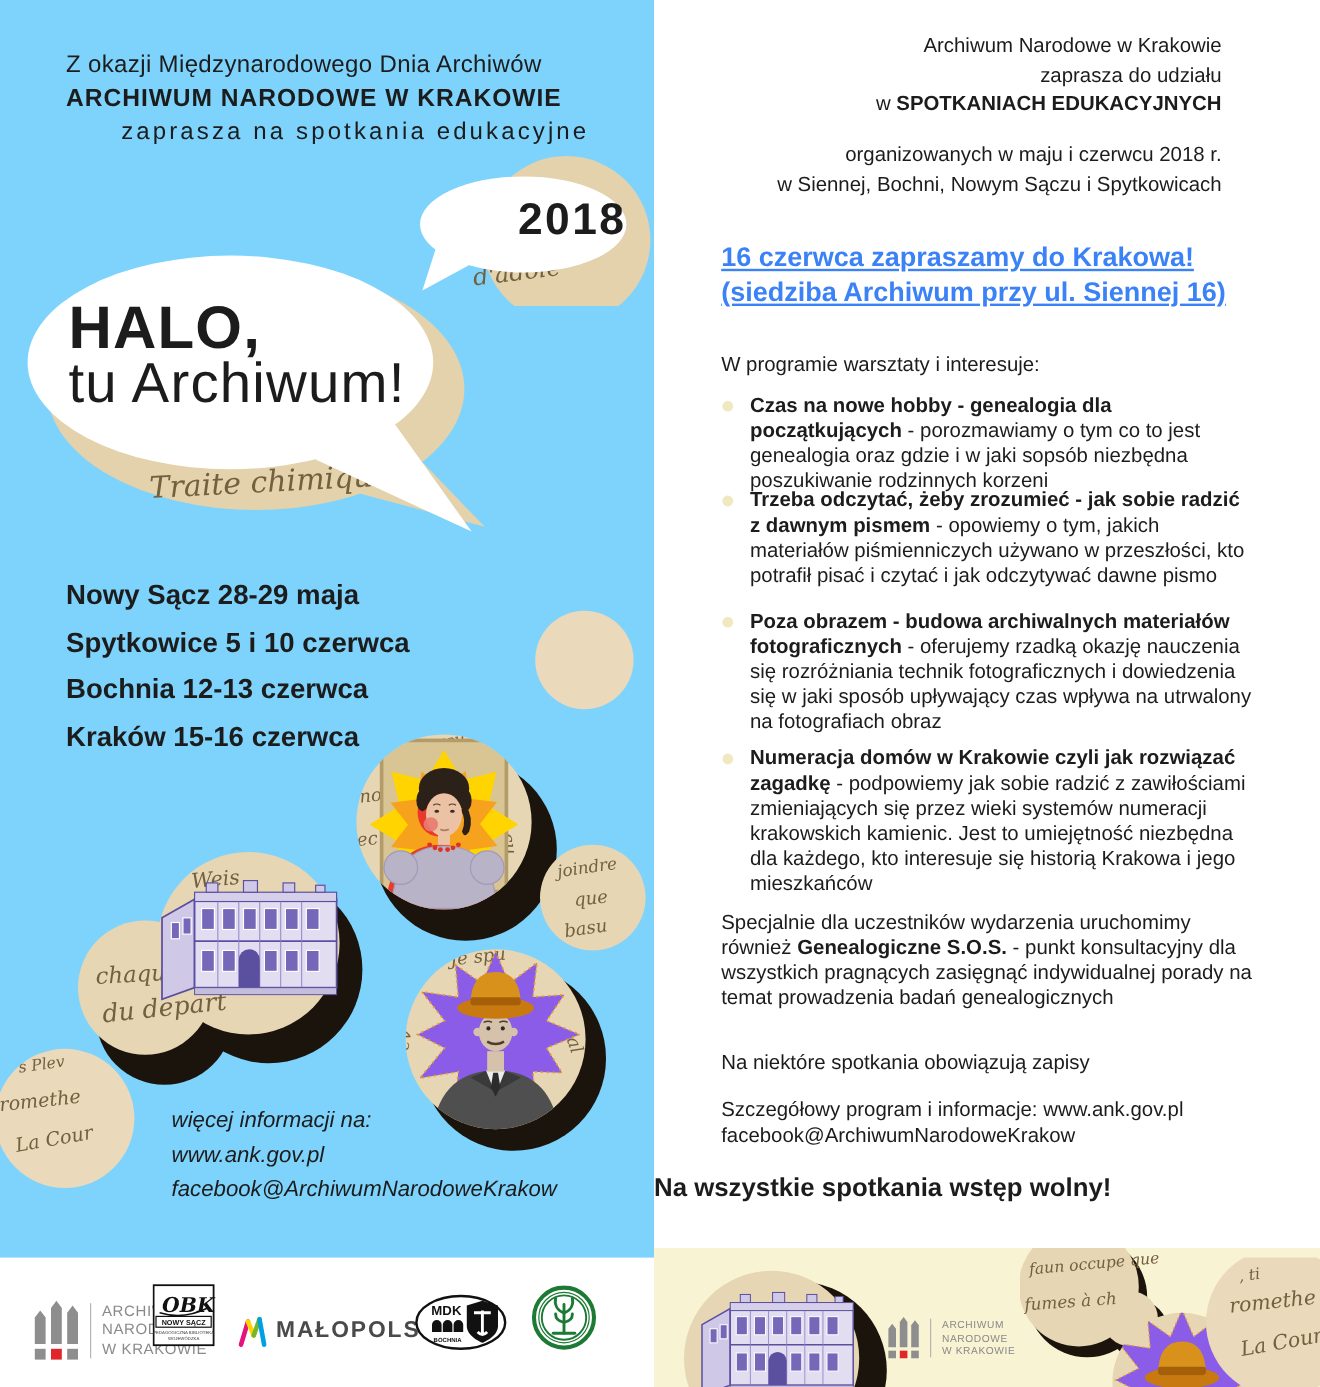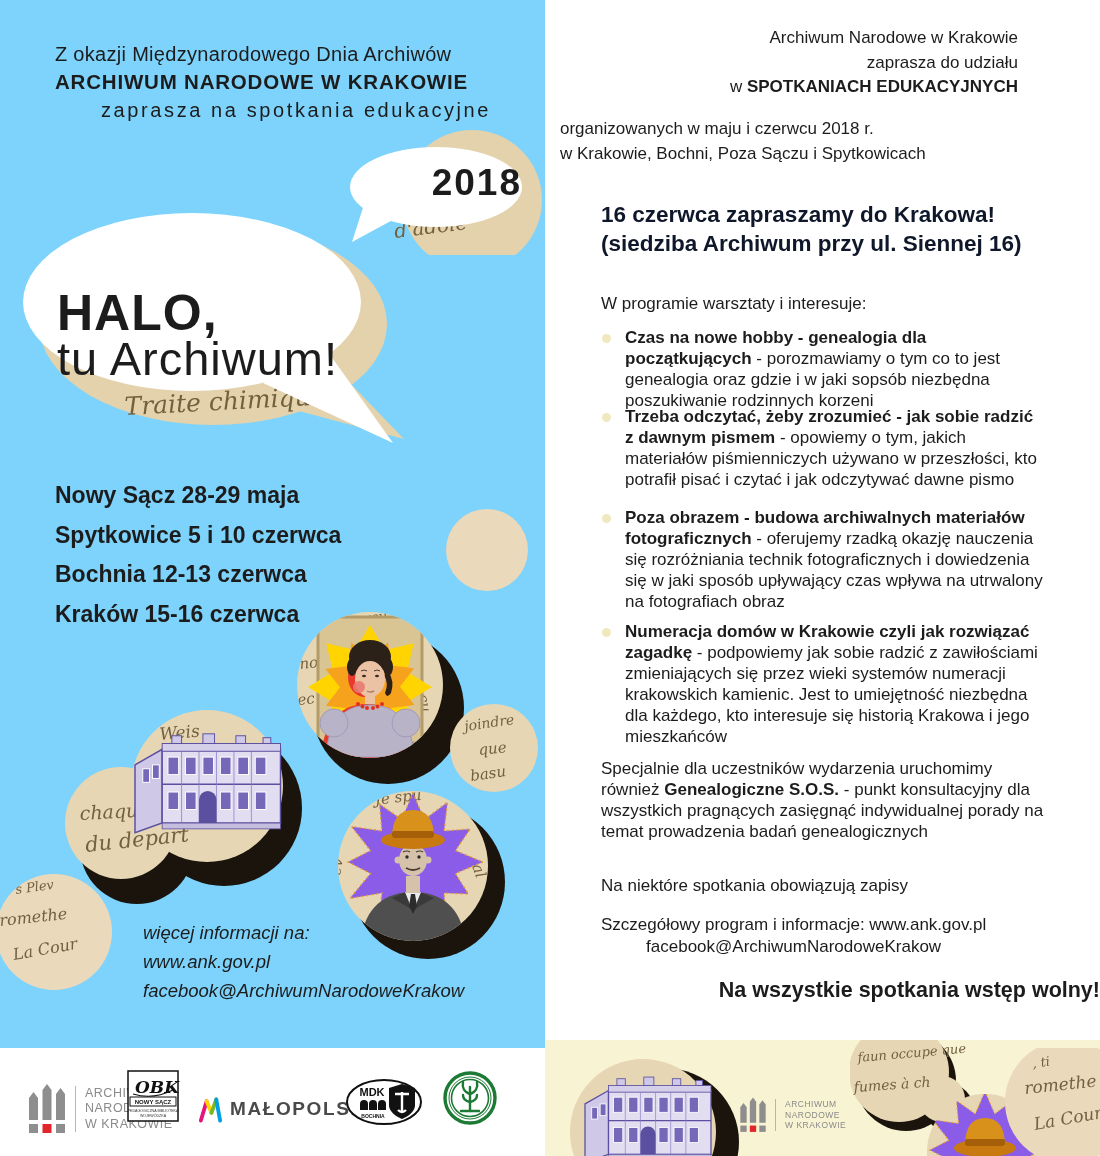--- a/index.html
+++ b/index.html
@@ -7,43 +7,43 @@
         font-family:"Liberation Sans",sans-serif;color:#1c1c1c;}
   .abs{position:absolute;}
 
   
   .leftcol{position:absolute;left:0;top:0;width:545px;height:1048px;background:#7dd3fc;overflow:hidden;}
   .intro{position:absolute;left:55px;top:40px;font-size:20px;line-height:28px;letter-spacing:.3px;}
   .intro .l2{font-weight:bold;font-size:20.5px;letter-spacing:.8px;}
   .intro .l3{letter-spacing:2.6px;margin-left:46px;}
   .year-label{position:absolute;left:346px;top:162px;width:176px;text-align:right;
               font-size:37px;font-weight:bold;letter-spacing:2px;}
-  .halo-text{position:absolute;left:57px;top:250px;line-height:46px;letter-spacing:1px;margin-top:40px;}
+  .halo-text{position:absolute;left:57px;top:250px;line-height:46px;letter-spacing:1px;}
   .halo-text .h1{font-size:50px;font-weight:bold;}
   .halo-text .h2{font-size:47px;font-weight:400;}
   .dates{position:absolute;left:55px;top:476px;font-size:23px;font-weight:bold;line-height:39.5px;}
   .moreinfo{position:absolute;left:143px;top:918px;font-style:italic;font-size:18.5px;line-height:29px;}
 
   
   .invite{position:absolute;left:560px;top:26px;width:458px;text-align:right;
           font-size:17px;line-height:24.5px;}
   .invite b{font-weight:bold;}
-  .organized{position:absolute;left:560px;top:117px;width:458px;
+  .organized{position:absolute;left:560px;top:117px;width:458px;text-align:right;
              font-size:17px;line-height:24.5px;}
   .highlight{position:absolute;left:601px;top:201px;font-size:22.5px;font-weight:bold;
-             line-height:28.5px;color:#0f172a;}
+             line-height:28.5px;color:#3b82f6;text-decoration:underline;}
   .progintro{position:absolute;left:601px;top:294px;font-size:17px;}
   .bullet{position:absolute;left:601px;width:442px;font-size:17px;line-height:21px;padding-left:24px;box-sizing:border-box;}
   .bullet .dot{position:absolute;left:1px;top:7px;width:9px;height:9px;border-radius:50%;background:#f0e8bf;}
   .bullet b{font-weight:bold;}
   .b1{top:327px;} .b2{top:406px;} .b3{top:507px;} .b4{top:621px;}
   .sos{position:absolute;left:601px;top:758px;width:452px;font-size:17px;line-height:21px;}
   .note{position:absolute;left:601px;top:876px;font-size:17px;}
-  .details{position:absolute;left:601px;top:914px;font-size:17px;line-height:21.5px;text-align:center;}
-  .free{position:absolute;left:545px;top:978px;width:555px;text-align:right;
+  .details{position:absolute;left:601px;top:914px;font-size:17px;line-height:21.5px;}
+  .free{position:absolute;left:545px;top:978px;width:555px;text-align:left;
         font-size:21.5px;font-weight:bold;}
 
   
   .band{position:absolute;left:545px;top:1040px;width:555px;height:116px;background:#f8f3d2;overflow:hidden;}
 
   
   .logo-ank{position:absolute;display:flex;align-items:center;gap:9px;}
   .logo-ank .sep{width:1px;background:#b5b5b5;}
   .logo-ank .txt{color:#8a8a8a;letter-spacing:.5px;}
   .logo-ank.main{left:28px;top:1082px;}
@@ -259,21 +259,21 @@
     </div>
   </div>
 
   <div class="invite">
     <div>Archiwum Narodowe w Krakowie</div>
     <div>zaprasza do udziału</div>
     <div><span>w </span><b>SPOTKANIACH EDUKACYJNYCH</b></div>
   </div>
   <div class="organized">
     <div>organizowanych w maju i czerwcu 2018 r.</div>
-    <div>w Krakowie, Bochni, Poza Sączu i Spytkowicach</div>
+    <div>w Siennej, Bochni, Nowym Sączu i Spytkowicach</div>
   </div>
 
   <div class="highlight">
     <div>16 czerwca zapraszamy do Krakowa!</div>
     <div>(siedziba Archiwum przy ul. Siennej 16)</div>
   </div>
 
   <div class="progintro">W programie warsztaty i interesuje:</div>
 
   <div class="bullet b1">

